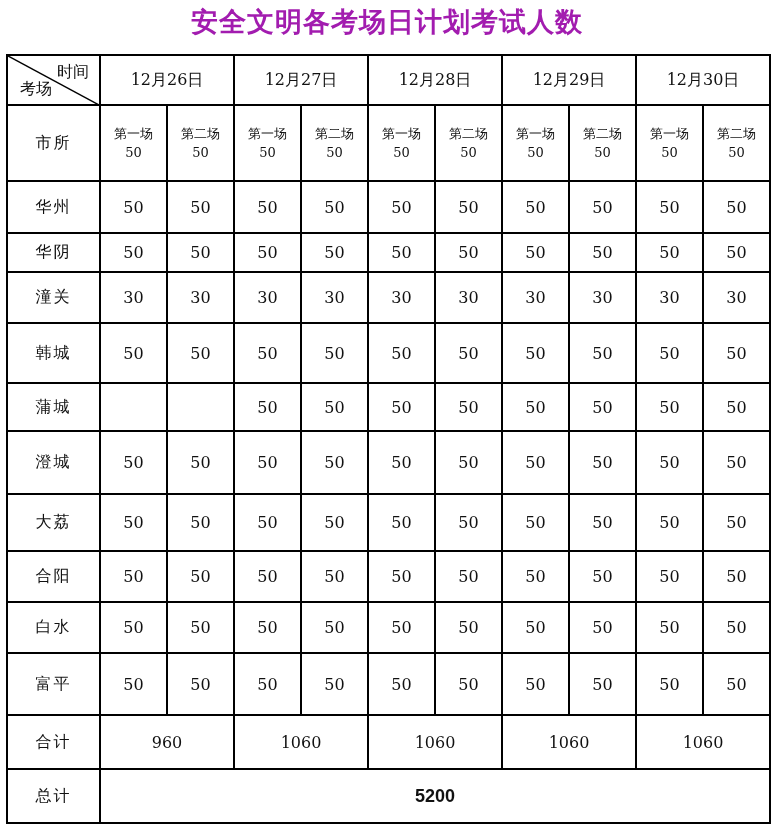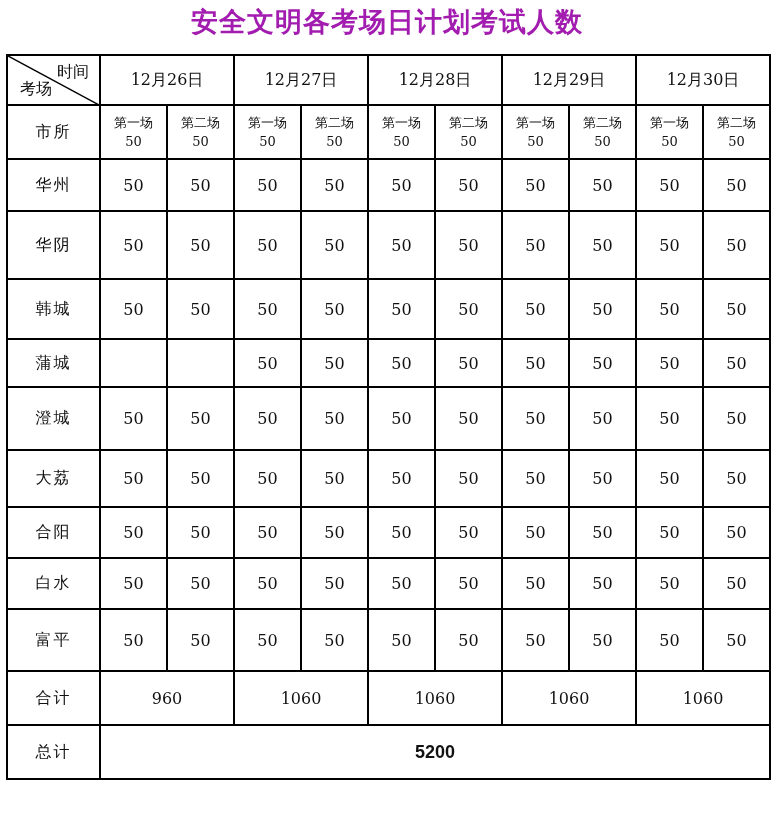--- a/index.html
+++ b/index.html
@@ -44,21 +44,21 @@
           </svg>
       <span class="corner-time">时间</span>
       <span class="corner-site">考场</span>
     </td>
     <td colspan="2" class="date">12月26日</td>
     <td colspan="2" class="date">12月27日</td>
     <td colspan="2" class="date">12月28日</td>
     <td colspan="2" class="date">12月29日</td>
     <td colspan="2" class="date">12月30日</td>
   </tr>
-  <tr style="height:54px">
+  <tr style="height:76px">
     <td class="site">市所</td>
     <td class="sess">
           <div>第一场</div>
           <div class="cap">50</div>
         </td>
     <td class="sess">
           <div>第二场</div>
           <div class="cap">50</div>
         </td>
     <td class="sess">
@@ -102,32 +102,45 @@
         <td>50</td>
         <td>50</td>
         <td>50</td>
         <td>50</td>
         <td>50</td>
         <td>50</td>
         <td>50</td>
         <td>50</td>
         <td>50</td>
       </tr>
-      <tr style="height: 68px;">
+      <tr style="height: 39px;">
         <td class="site">华阴</td>
         <td>50</td>
         <td>50</td>
         <td>50</td>
         <td>50</td>
         <td>50</td>
         <td>50</td>
         <td>50</td>
         <td>50</td>
         <td>50</td>
         <td>50</td>
+      </tr>
+      <tr style="height: 51px;">
+        <td class="site">潼关</td>
+        <td>30</td>
+        <td>30</td>
+        <td>30</td>
+        <td>30</td>
+        <td>30</td>
+        <td>30</td>
+        <td>30</td>
+        <td>30</td>
+        <td>30</td>
+        <td>30</td>
       </tr>
       <tr style="height: 60px;">
         <td class="site">韩城</td>
         <td>50</td>
         <td>50</td>
         <td>50</td>
         <td>50</td>
         <td>50</td>
         <td>50</td>
         <td>50</td>

